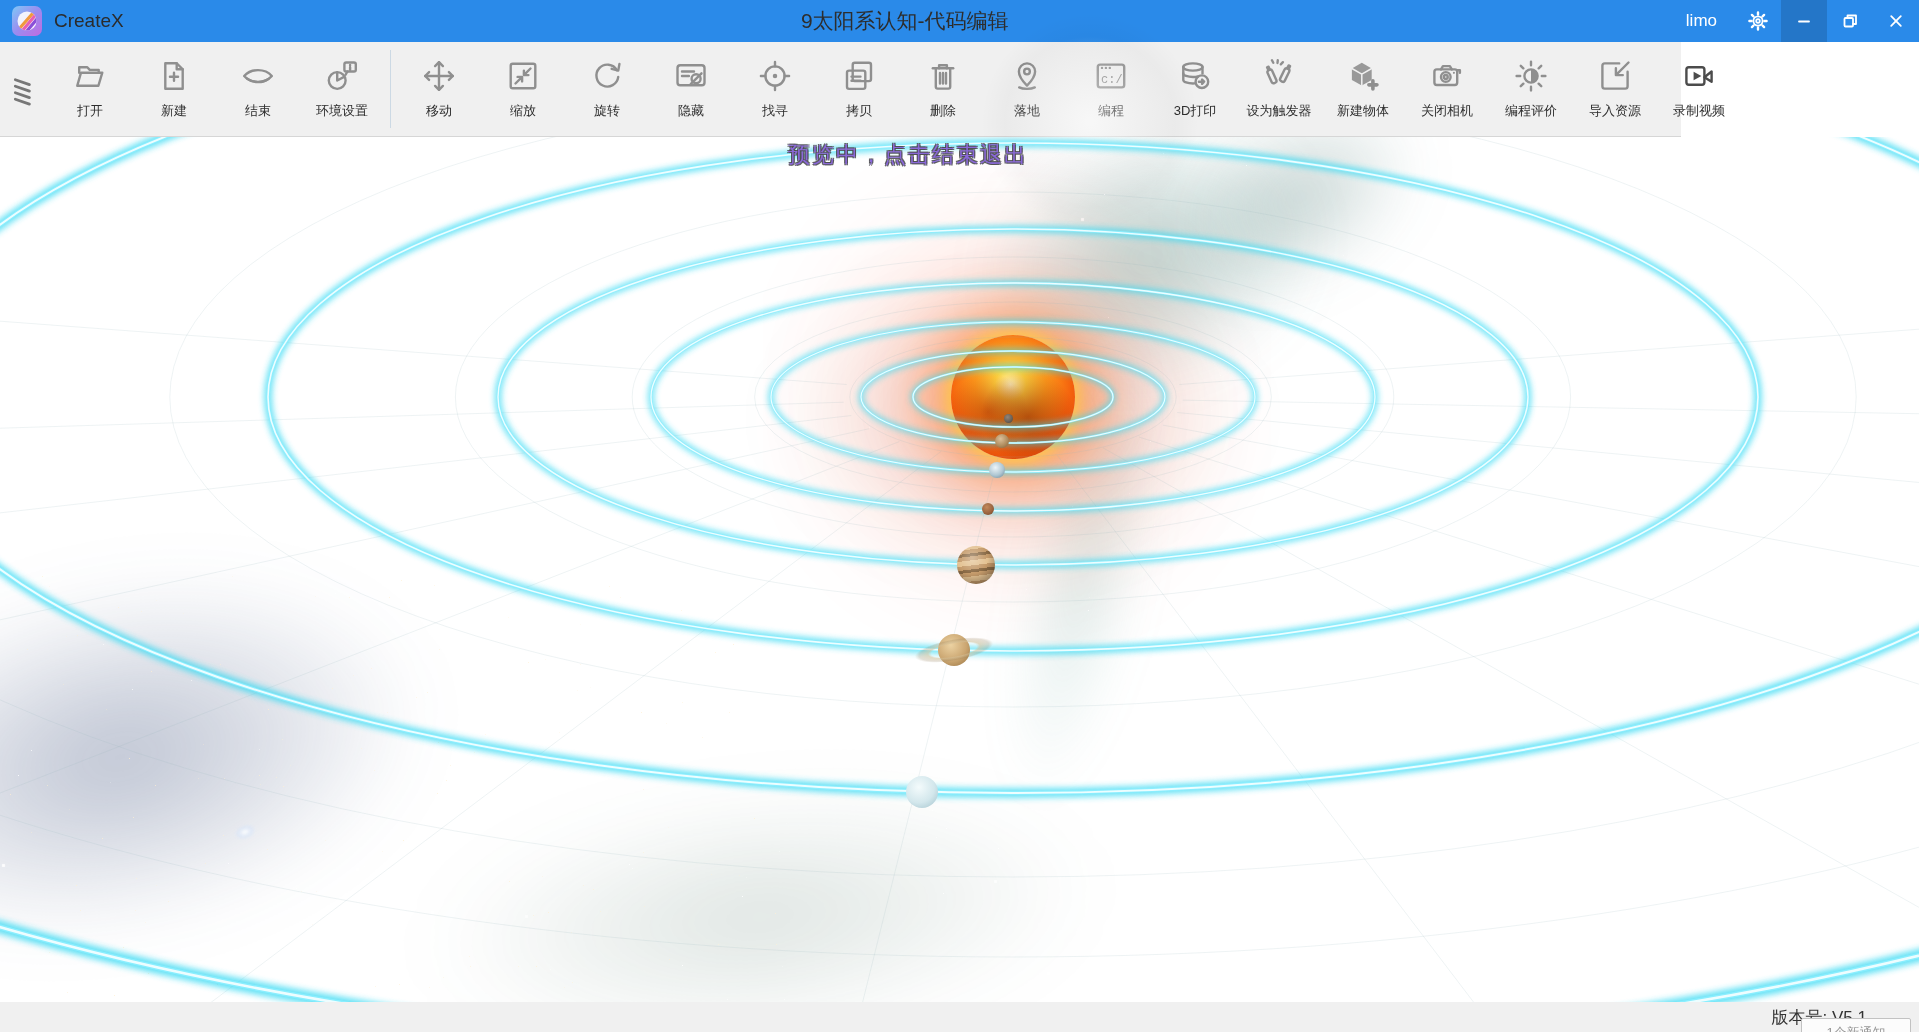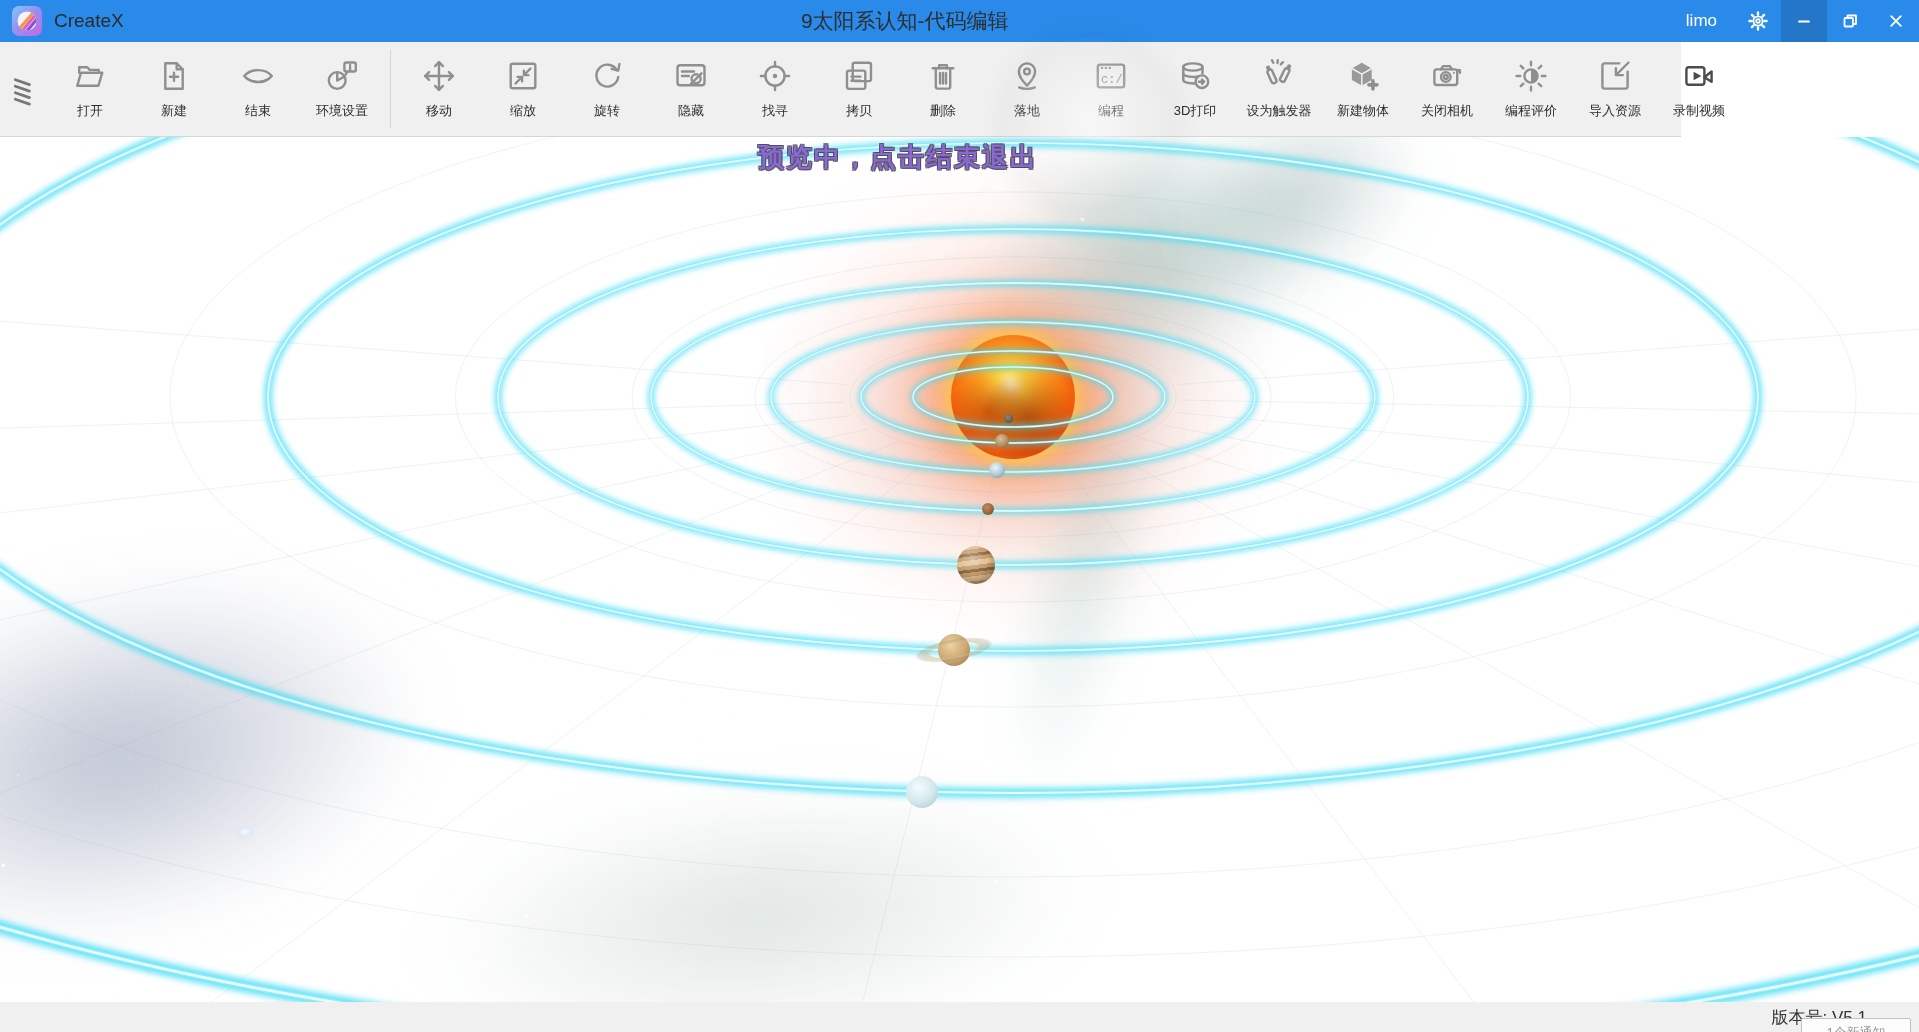--- a/index.html
+++ b/index.html
@@ -60,22 +60,22 @@
     filter:blur(1px);transform:rotate(-20deg);
   }
   .scene-svg{position:absolute;left:0;top:0;pointer-events:none;}
   .sun{
     position:absolute;border-radius:50%;
     box-shadow:0 0 14px 5px rgba(255,205,70,0.85),0 0 55px 26px rgba(255,115,18,0.5),0 0 140px 80px rgba(255,55,8,0.2);
   }
   .planet{position:absolute;border-radius:50%;}
   .planet-ring{position:absolute;border-radius:50%;pointer-events:none;}
   .overlay-text{
-    position:absolute;left:758px;top:3px;
-    font-size:26px;font-weight:bold;letter-spacing:2px;color:#8a68d8;
+    position:absolute;left:788px;top:3px;
+    font-size:22px;font-weight:normal;letter-spacing:2px;color:#8a68d8;
     text-shadow:1px 1px 0 rgba(75,75,80,0.85),-1px -1px 0 rgba(75,75,80,0.85),1px -1px 0 rgba(75,75,80,0.85),-1px 1px 0 rgba(75,75,80,0.85);
     white-space:nowrap;pointer-events:none;
   }
   
   .statusbar{
     position:absolute;left:0;top:1002px;width:1919px;height:30px;background:#f0f0f0;
     display:flex;align-items:center;justify-content:flex-end;box-sizing:border-box;padding-right:52px;
   }
   .version{font-size:17px;color:#333;}
   .notif-pop{

